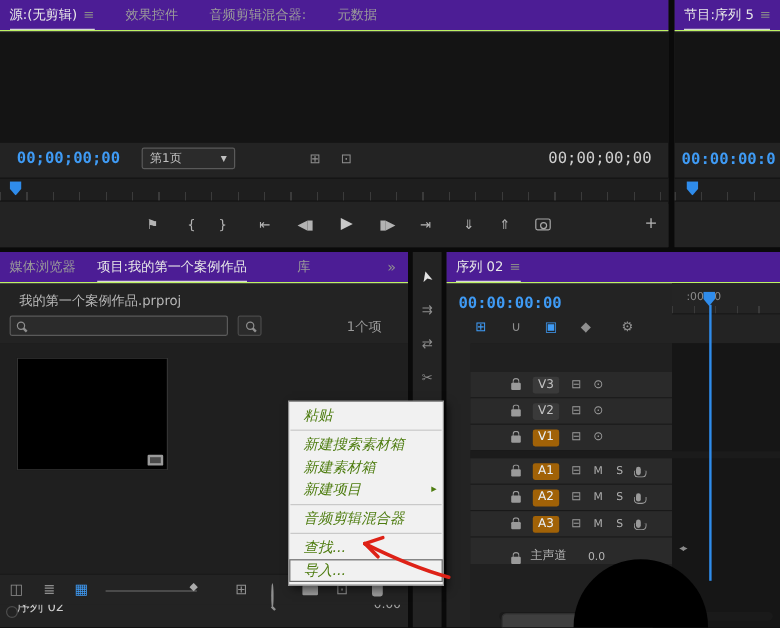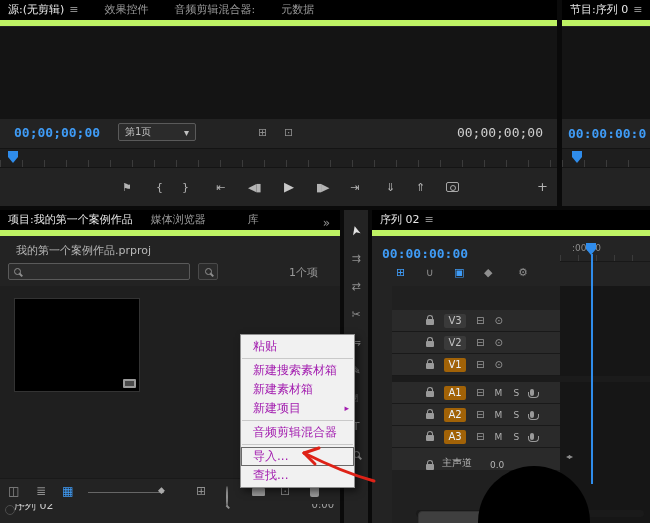--- a/index.html
+++ b/index.html
@@ -18,21 +18,21 @@
   #source-panel  { left:0;   top:0;   width:557px; height:206px; }
   #program-panel { left:562px;top:0;  width:88px;  height:206px; overflow:hidden; }
   #project-panel { left:0;   top:210px;width:340px; height:313px; }
   #tools-panel   { left:344px;top:210px;width:24px; height:313px; }
   #timeline-panel{ left:372px;top:210px;width:278px;height:313px; overflow:hidden; }
 
   
   .tabbar {
     position:absolute; left:0; top:0; right:0; height:26px;
     display:flex; align-items:center; gap:26px; padding:0 8px;
-    background:#000000; border-bottom:6px solid #bef264;
+    background:#4c1d95; border-bottom:1px solid #bef264;
     font-size:11px; color:#9a9a9a; white-space:nowrap; overflow:hidden;
   }
   .tab { display:flex; align-items:center; gap:5px; height:26px; line-height:24px; cursor:default; }
   .tab.active { color:#e8e8e8; box-shadow:inset 0 -2px 0 #d8d8d8; }
   .menu-glyph { font-size:11px; color:#8a8a8a; }
 
   
   .monitor { position:absolute; left:0; top:27px; right:0; height:92px; background:#141414; }
 
   .tc { font-family:"DejaVu Sans Mono", monospace; font-size:13px; font-weight:bold; }
@@ -123,23 +123,23 @@
   .track-gap { position:absolute; left:0; right:0; height:6px; background:#1b1b1b; }
   .mrow { position:absolute; left:0; top:162px; width:168px; height:22px; background:#2a2a2a;
     display:flex; align-items:flex-end; gap:8px; padding-left:34px; font-size:10px; color:#b5b5b5; }
   .pan-icon { position:absolute; left:174px; top:166px; font-size:8px; color:#8a8a8a; letter-spacing:-1px; }
   .playhead-line { position:absolute; left:219px; top:44px; width:2px; height:230px; background:#2f8ceb; z-index:3; }
   .playhead-head { position:absolute; left:214px; top:33px; z-index:3; }
   .tl-scroll { position:absolute; left:24px; right:6px; bottom:6px; height:7px; background:#1a1a1a; border-radius:4px; }
   .tl-scroll .thumb { position:absolute; left:2px; right:2px; top:1px; bottom:1px; background:#3f3f3f; border-radius:4px; }
 
   
-  #context-menu { position:absolute; left:240px; top:334px; width:115px; background:#f1f1f1;
+  #context-menu { position:absolute; left:240px; top:334px; width:130px; background:#f1f1f1;
     border:1px solid #8f8f8f; box-shadow:3px 3px 7px rgba(0,0,0,.55); z-index:30;
-    padding:2px 0; font-size:12px; color:#a21caf; }
+    padding:2px 0; font-size:12px; color:#4d7c0f;font-style:italic; }
   .cm-item { height:19px; line-height:19px; padding:0 14px 0 12px; position:relative; white-space:nowrap; }
   .cm-item.focused { outline:1px solid #6a6a6a; outline-offset:-1px; }
   .cm-sep { height:1px; background:#c9c9c9; margin:2px 1px; }
   .cm-sub { position:absolute; right:5px; top:0; font-size:9px; }
 
   
   #annotation { position:absolute; left:0; top:0; z-index:40; pointer-events:none; }
   #watermark { position:absolute; left:478px; top:466px; width:112px; height:112px;
     border-radius:50%; background:#000; z-index:8; }
 </style>
@@ -184,36 +184,36 @@
     <span class="ticon" style="left:386px">⇓</span>
     <span class="ticon" style="left:416px">⇑</span>
     <span class="cam" style="left:446px"></span>
     <span class="ticon" style="right:10px;left:auto;font-size:13px;top:9px">+</span>
   </div>
 </section>
 
 <section id="program-panel">
   <div class="tabbar" style="gap:8px">
     <div class="tab active">
-      <span>节目:序列 0</span>
+      <span>节目:序列 5</span>
       <span class="menu-glyph">≡</span>
     </div>
   </div>
   <div class="monitor"></div>
   <span class="abs tc tc-blue" style="left:6px;top:126px">00:00:00:0</span>
   <div class="ruler">
     <div class="ticks"></div>
     <div class="ph-head abs" style="left:10px;top:2px"></div>
   </div>
 </section>
 
 <section id="project-panel">
   <div class="tabbar" style="gap:18px">
+    <div class="tab">媒体浏览器</div>
     <div class="tab active">项目:我的第一个案例作品</div>
-    <div class="tab">媒体浏览器</div>
     <div class="tab" style="margin-left:24px">库</div>
   </div>
   <span class="abs" style="right:10px;top:6px;font-size:12px;color:#8f8f8f">»</span>
 
   <div class="proj-name">我的第一个案例作品.prproj</div>
 
   <div class="search-box">
     <span class="search-glyph"></span>
   </div>
   <div class="search-btn">
@@ -351,21 +351,21 @@
   <div class="cm-sep"></div>
   <div class="cm-item">新建搜索素材箱</div>
   <div class="cm-item">新建素材箱</div>
   <div class="cm-item">
     <span>新建项目</span>
     <span class="cm-sub">▸</span>
   </div>
   <div class="cm-sep"></div>
   <div class="cm-item">音频剪辑混合器</div>
   <div class="cm-sep"></div>
+  <div class="cm-item">查找...</div>
   <div class="cm-item focused">导入...</div>
-  <div class="cm-item">查找...</div>
 </div>
 
 <svg id="annotation" width="650" height="523" viewBox="0 0 650 523">
   <path d="M 374 481 C 352 475 326 464 304 453" stroke="#de2217" stroke-width="3" fill="none" stroke-linecap="round"></path>
   <path d="M 304 453 L 319 448" stroke="#de2217" stroke-width="3" fill="none" stroke-linecap="round"></path>
   <path d="M 304 453 L 315 464" stroke="#de2217" stroke-width="3" fill="none" stroke-linecap="round"></path>
 </svg>
 
 </body></html>

